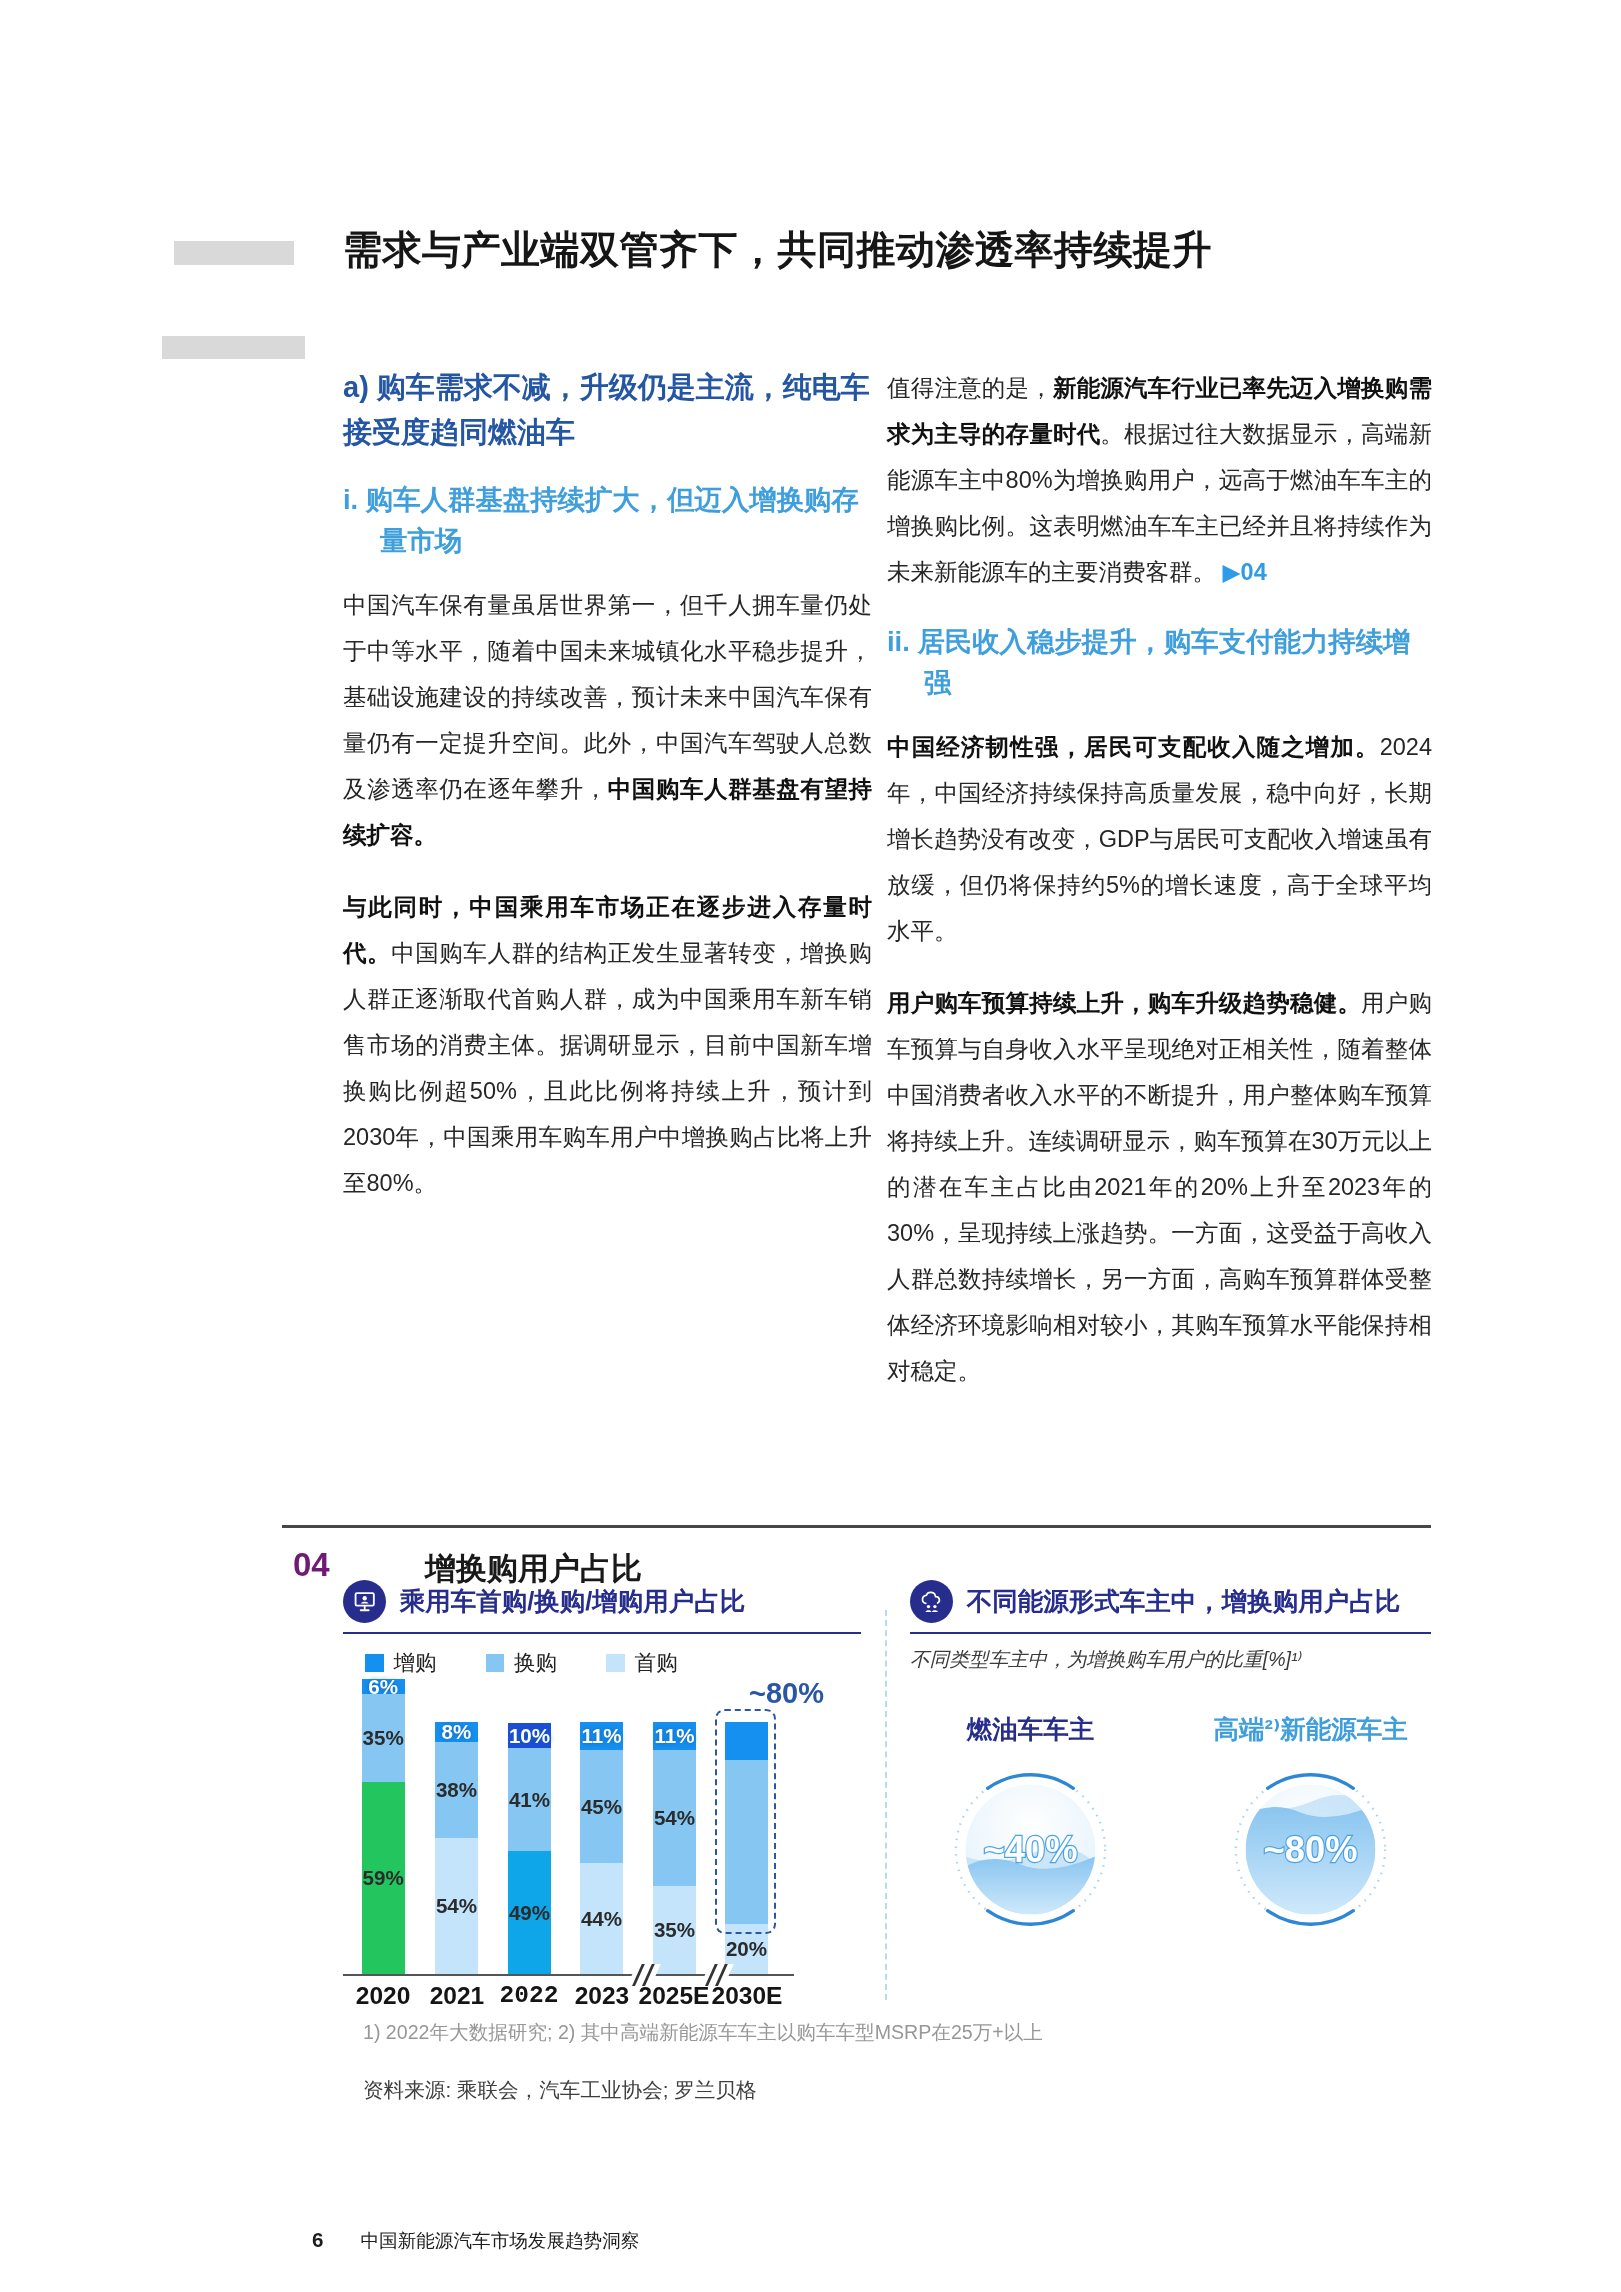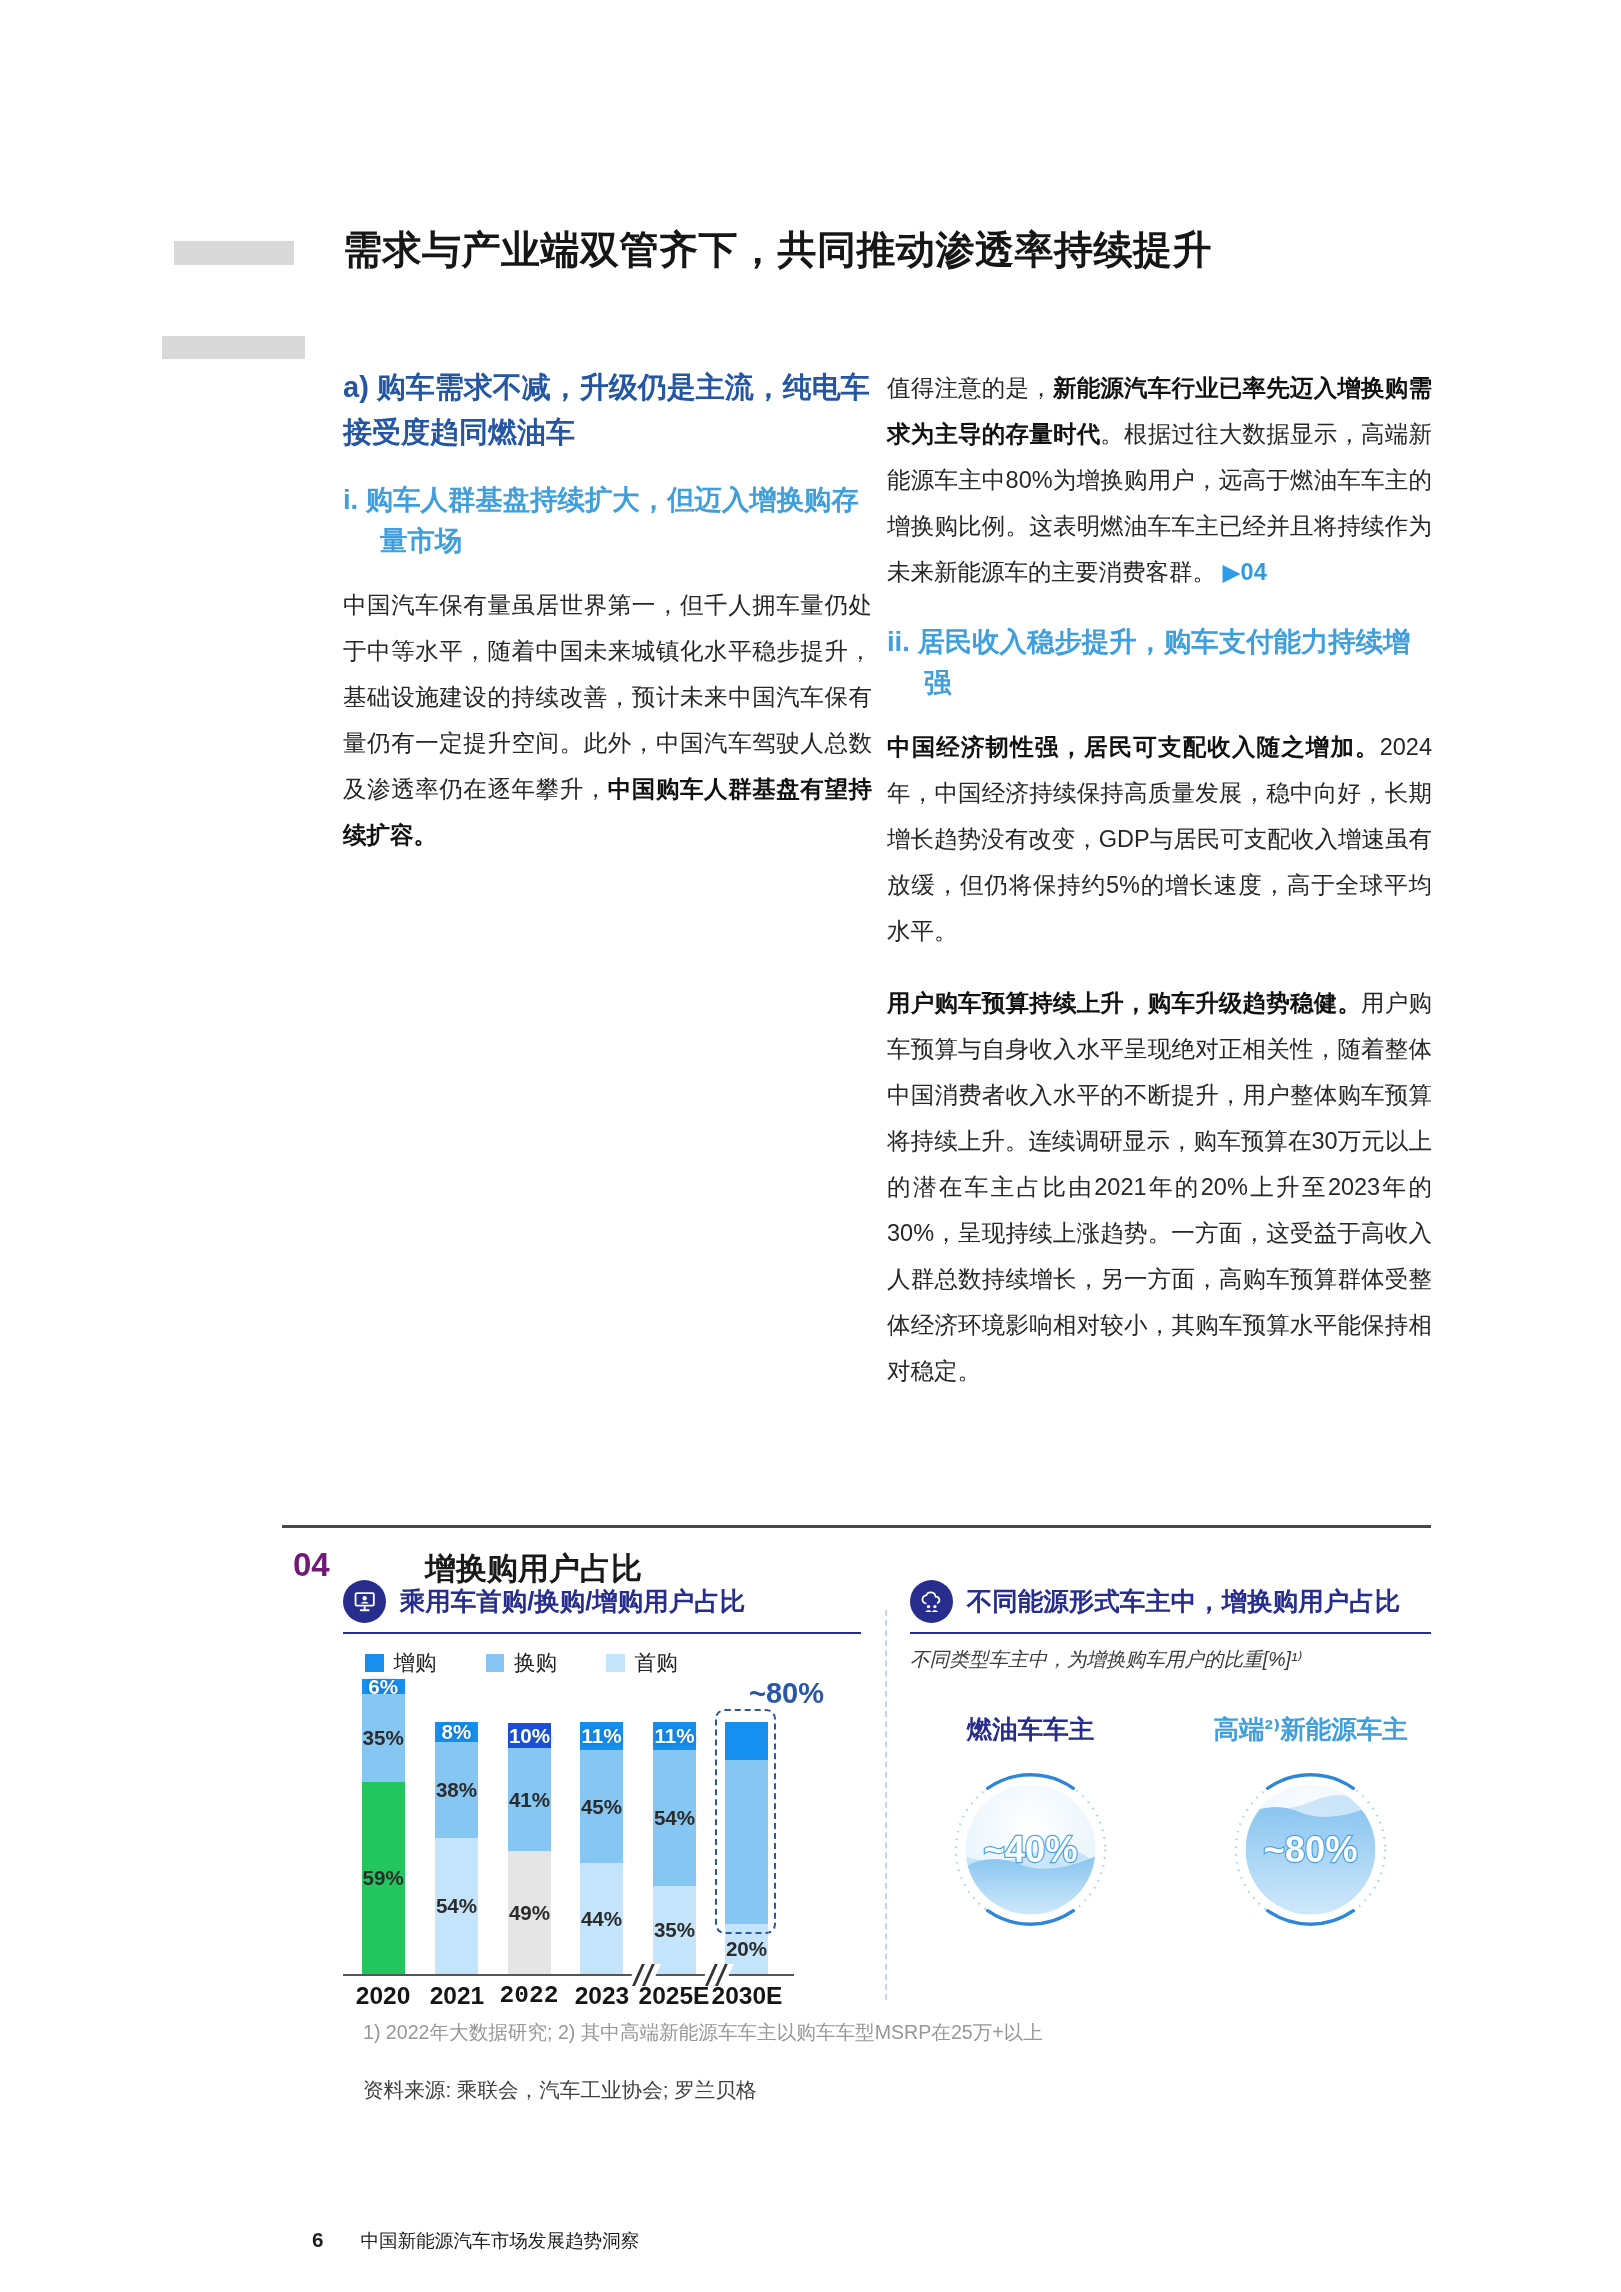--- a/index.html
+++ b/index.html
@@ -68,20 +68,21 @@
 
 <div class="abs gbar" id="gbar1"></div>
 <div class="abs gbar" id="gbar2"></div>
 
 <h1 class="abs" id="page-title">需求与产业端双管齐下，共同推动渗透率持续提升</h1>
 
 <div class="col" id="col-left">
   <h2 class="h-a">a) 购车需求不减，升级仍是主流，纯电车接受度趋同燃油车</h2>
   <h3 class="h-sub">i. 购车人群基盘持续扩大，但迈入增换购存量市场</h3>
   <p class="body"><span>中国汽车保有量虽居世界第一，但千人拥车量仍处于中等水平，随着中国未来城镇化水平稳步提升，基础设施建设的持续改善，预计未来中国汽车保有量仍有一定提升空间。此外，中国汽车驾驶人总数及渗透率仍在逐年攀升，</span><span class="b">中国购车人群基盘有望持续扩容。</span></p>
+  <p class="body"><span class="b">与此同时，中国乘用车市场正在逐步进入存量时代。</span><span>中国购车人群的结构正发生显著转变，增换购人群正逐渐取代首购人群，成为中国乘用车新车销售市场的消费主体。据调研显示，目前中国新车增换购比例超50%，且此比例将持续上升，预计到2030年，中国乘用车购车用户中增换购占比将上升至80%。</span></p>
 </div>
 
 <div class="col" id="col-right">
   <p class="body"><span>值得注意的是，</span><span class="b">新能源汽车行业已率先迈入增换购需求为主导的存量时代</span><span>。根据过往大数据显示，高端新能源车主中80%为增换购用户，远高于燃油车车主的增换购比例。这表明燃油车车主已经并且将持续作为未来新能源车的主要消费客群。</span><span class="b ref">  ▶04</span></p>
   <h3 class="h-sub">ii. 居民收入稳步提升，购车支付能力持续增强</h3>
   <p class="body"><span class="b">中国经济韧性强，居民可支配收入随之增加。</span><span>2024年，中国经济持续保持高质量发展，稳中向好，长期增长趋势没有改变，GDP与居民可支配收入增速虽有放缓，但仍将保持约5%的增长速度，高于全球平均水平。</span></p>
   <p class="body"><span class="b">用户购车预算持续上升，购车升级趋势稳健。</span><span>用户购车预算与自身收入水平呈现绝对正相关性，随着整体中国消费者收入水平的不断提升，用户整体购车预算将持续上升。连续调研显示，购车预算在30万元以上的潜在车主占比由2021年的20%上升至2023年的30%，呈现持续上涨趋势。一方面，这受益于高收入人群总数持续增长，另一方面，高购车预算群体受整体经济环境影响相对较小，其购车预算水平能保持相对稳定。</span></p>
 </div>
 
 <div class="abs" id="fig-rule"></div>
@@ -141,21 +142,21 @@
         </div>
       </div>
       <div class="year" style="left: 70px;">2021</div>
       <div class="bar" style="left: 165px;">
         <div class="seg" style="height: 25px; background: #1d4ed8;">
           <span class="seg-label light">10%</span>
         </div>
         <div class="seg" style="height: 103px; background: rgb(133, 199, 242);">
           <span class="seg-label dark">41%</span>
         </div>
-        <div class="seg" style="height: 123px; background: #e5e5e5;">
+        <div class="seg" style="height: 123px; background: #0ea5e9;">
           <span class="seg-label dark">49%</span>
         </div>
       </div>
       <div class="year" style="left: 142px; font-family: Liberation Mono, monospace;">2022</div>
       <div class="bar" style="left: 237px;">
         <div class="seg" style="height: 28px; background: rgb(22, 144, 240);">
           <span class="seg-label light">11%</span>
         </div>
         <div class="seg" style="height: 113px; background: rgb(133, 199, 242);">
           <span class="seg-label dark">45%</span>

